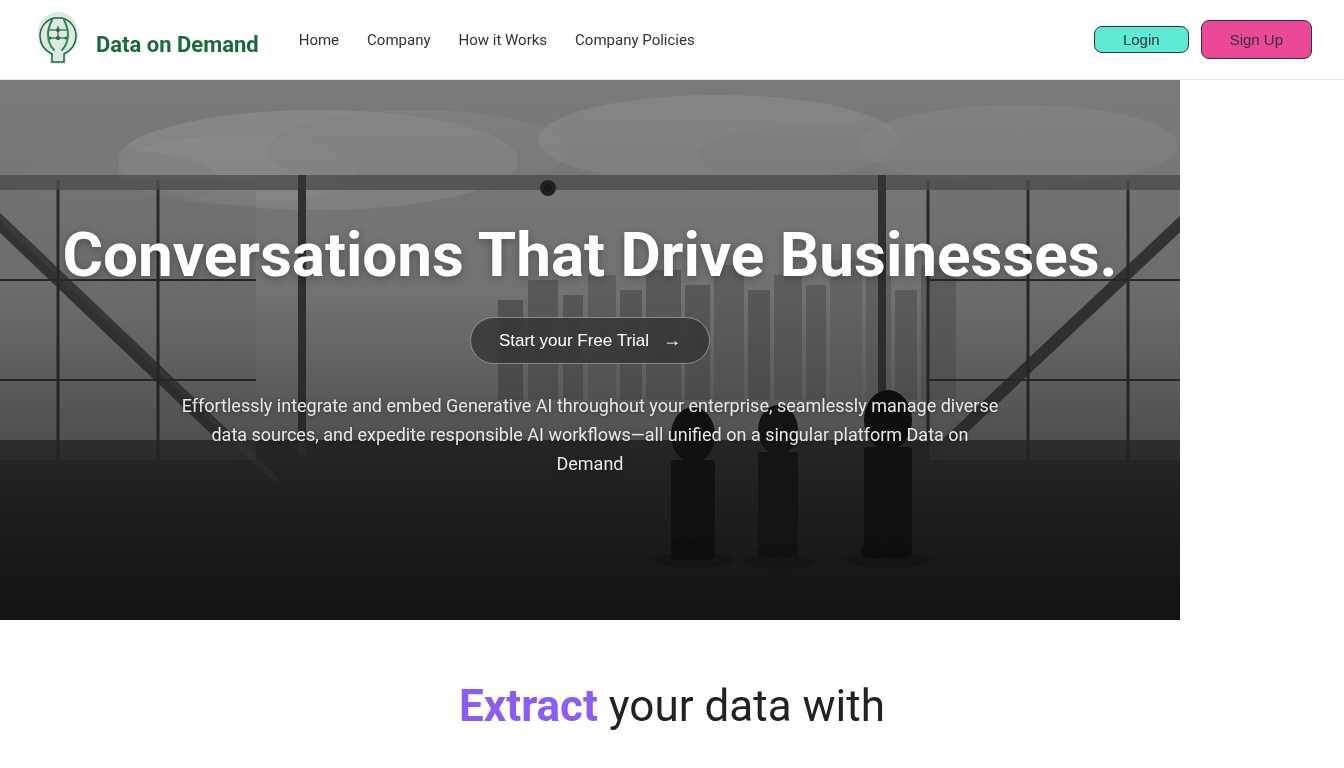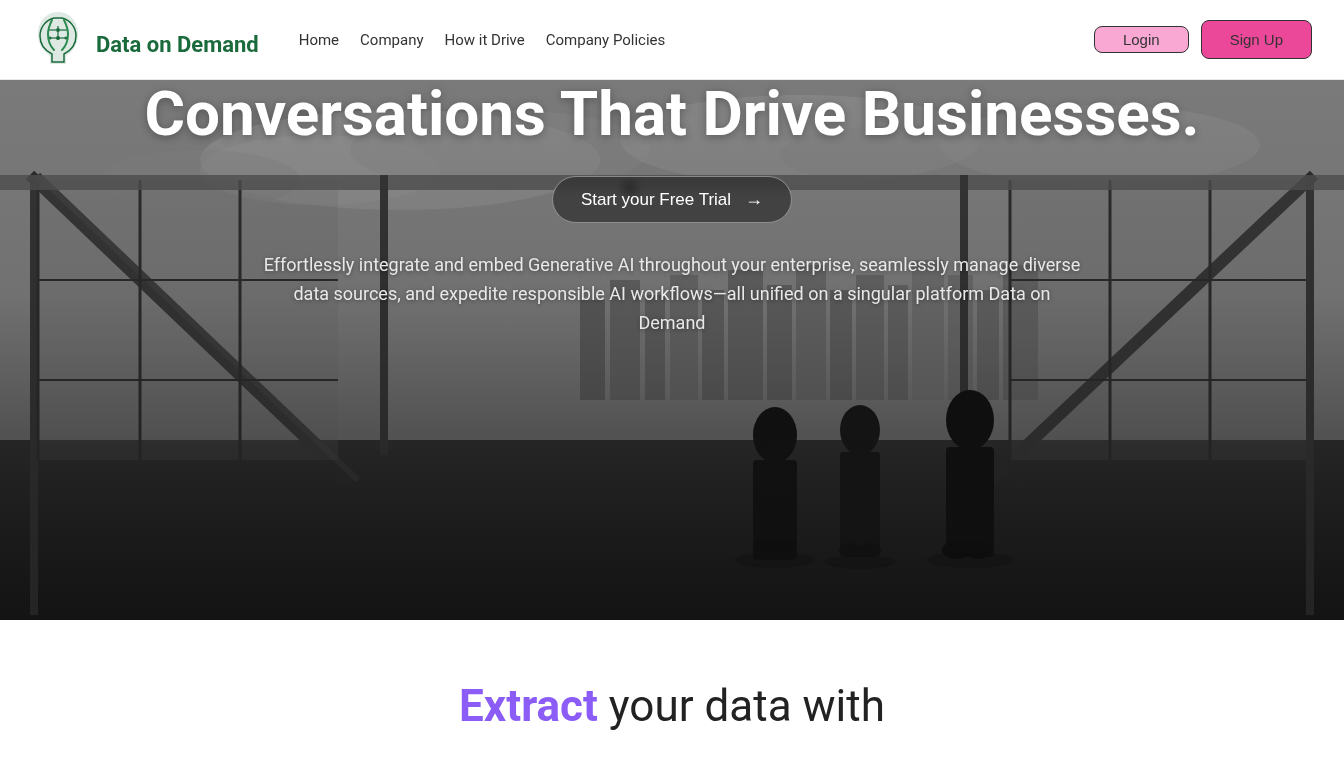--- a/index.html
+++ b/index.html
@@ -50,68 +50,69 @@
     .logo-text {
       font-size: 22px;
       font-weight: 700;
       color: #1a6b3c;
       margin-top: 9px;
     }
 
     .nav-links {
       display: flex;
       align-items: center;
-      gap: 21px;
+      gap: 28px;
       list-style: none;
     }
 
     .nav-links a {
       text-decoration: none;
       color: #333;
       font-size: 15px;
       font-weight: 400;
     }
 
     .navbar-right {
       display: flex;
       align-items: center;
       gap: 12px;
     }
 
     .btn-login {
       padding: 4px 28px;
       border: 1.5px solid #333;
       border-radius: 8px;
-      background: #f9a8d4;
+      background: #5eead4;
       color: #333;
       font-size: 15px;
       font-weight: 500;
       cursor: pointer;
     }
 
     .btn-signup {
       padding: 10px 28px;
       border: 1.5px solid #333;
       border-radius: 8px;
       background: #ec4899;
       color: #333;
       font-size: 15px;
       font-weight: 500;
       cursor: pointer;
     }
 
     
     .hero {
       position: relative;
-      width: 1344px;
+      width: 1180px;
       height: 540px;
       overflow: hidden;
       display: flex;
       flex-direction: column;
       align-items: center;
+      justify-content: center;
     }
 
     .hero-bg {
       position: absolute;
       inset: 0;
       background: linear-gradient(
         to bottom,
         rgba(20,20,20,0.35) 0%,
         rgba(20,20,20,0.45) 50%,
         rgba(20,20,20,0.6) 100%
@@ -233,21 +234,21 @@
     </a>
 
     <ul class="nav-links">
       <li>
         <a href="#">Home</a>
       </li>
       <li>
         <a href="#">Company</a>
       </li>
       <li>
-        <a href="#">How it Drive</a>
+        <a href="#">How it Works</a>
       </li>
       <li>
         <a href="#">Company Policies</a>
       </li>
     </ul>
   </div>
 
   <div class="navbar-right">
     <button class="btn-login">Login</button>
     <button class="btn-signup">Sign Up</button>

